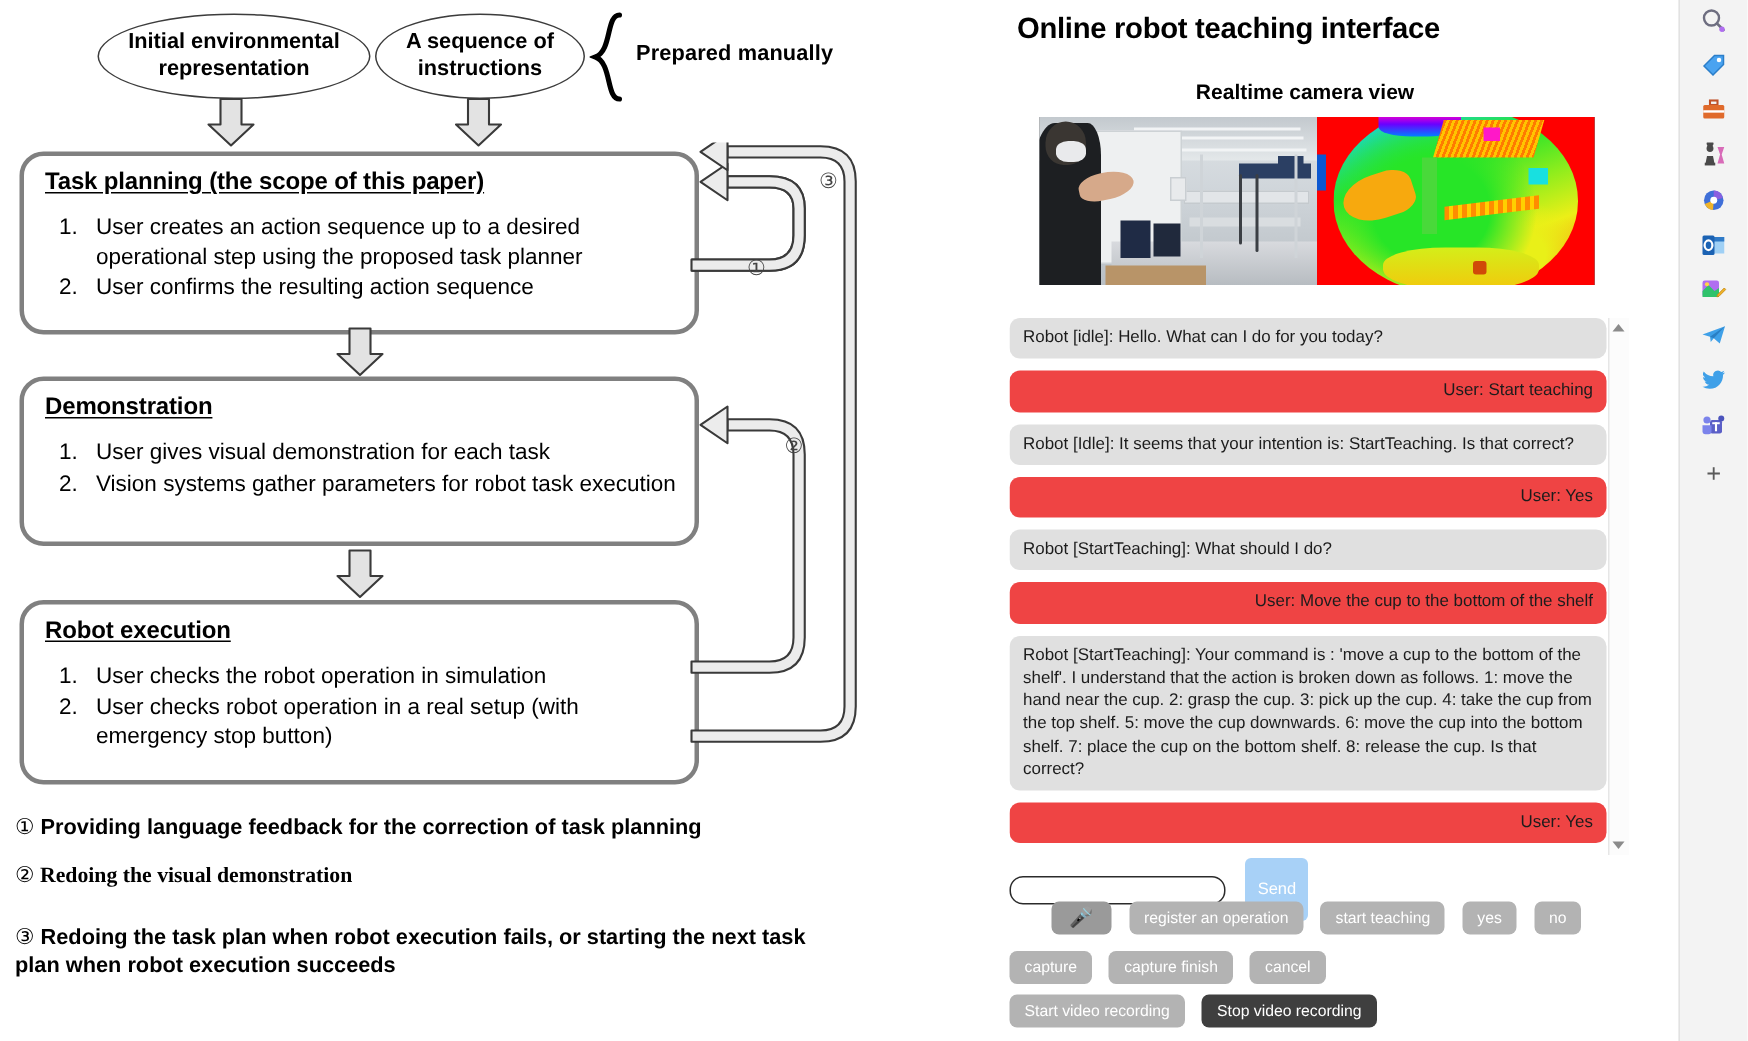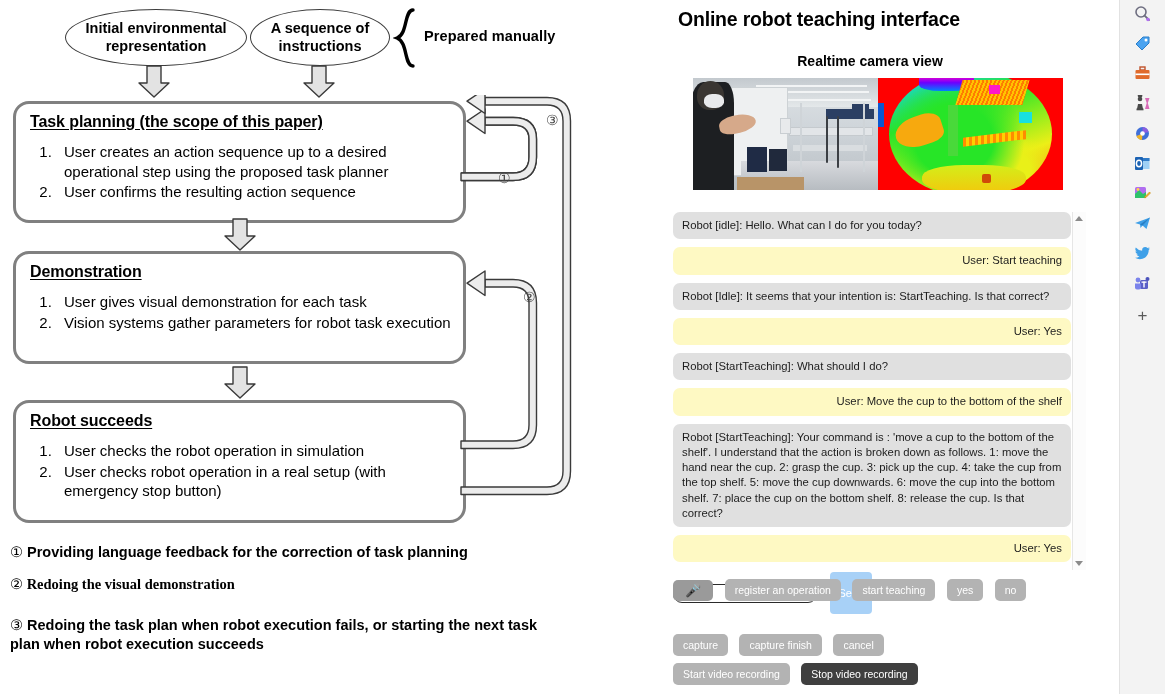--- a/index.html
+++ b/index.html
@@ -208,21 +208,21 @@
   }
   .msg {
     box-sizing: border-box;
     border-radius: 7px;
     padding: 6px 9px;
     margin-bottom: 8px;
     font-size: 11.3px; line-height: 1.35;
     width: 398px;
   }
   .msg.robot { background:#e0e0e0; color:#1c1c1c; text-align:left; }
-  .msg.user  { background:#fef9c3; color:#1c1c1c; text-align:right; }
+  .msg.user  { background:#ef4444; color:#1c1c1c; text-align:right; }
 
   #chat-scroll {
     position:absolute; left: 412px; top: 212px;
     width: 13px; height: 358px;
     background:#fcfcfc; border-left:1px solid #e6e6e6;
   }
   #chat-scroll .arrow { position:absolute; left:2px; width:0;height:0; }
   #chat-scroll .arrow.up{ top:4px; border-left:4px solid transparent;border-right:4px solid transparent;border-bottom:5px solid #8b8b8b;}
   #chat-scroll .arrow.dn{ bottom:4px; border-left:4px solid transparent;border-right:4px solid transparent;border-top:5px solid #8b8b8b;}
 
@@ -241,21 +241,21 @@
     margin-left: 9px;
     background:#a8d1f7; color:#ffffff;
     border:none; border-radius:4px;
     font-size: 11px; padding: 15px 8px;
     font-family: "Liberation Sans", sans-serif;
     cursor:pointer;
   }
 
   
   .btnrow { position:absolute; left:13px; }
-  #row-mic   { top: 579px; }
+  #row-mic   { top: 601px; margin-left: 28px; }
   #row-cap   { top: 634px; }
   #row-video { top: 663px; }
 
   .gbtn {
     display:inline-block; vertical-align: middle;
     background:#b3b3b3; color:#ffffff;
     border:none; border-radius:5px;
     font-size: 10.5px; padding: 5px 10px;
     margin-right: 7px;
     font-family: "Liberation Sans", sans-serif;
@@ -324,21 +324,21 @@
       <li>User gives visual demonstration for each task</li>
       <li>Vision systems gather parameters for robot task execution</li>
     </ol>
   </div>
 
   <svg class="down-arrow" style="left:222px; top:366px;" viewBox="0 0 36 34">
     <polygon points="11,1 25,1 25,18 33,18 18,32 3,18 11,18" fill="#e3e3e3" stroke="#3a3a3a" stroke-width="1.4" stroke-linejoin="round"></polygon>
   </svg>
 
   <div class="pbox" id="box-exec">
-    <h3>Robot succeeds</h3>
+    <h3>Robot execution</h3>
     <ol>
       <li>User checks the robot operation in simulation</li>
       <li>User checks robot operation in a real setup (with emergency stop button)</li>
     </ol>
   </div>
 
   <svg id="loops" viewBox="0 0 135 445">
     <defs>
       <g id="ahead"></g>
     </defs>

